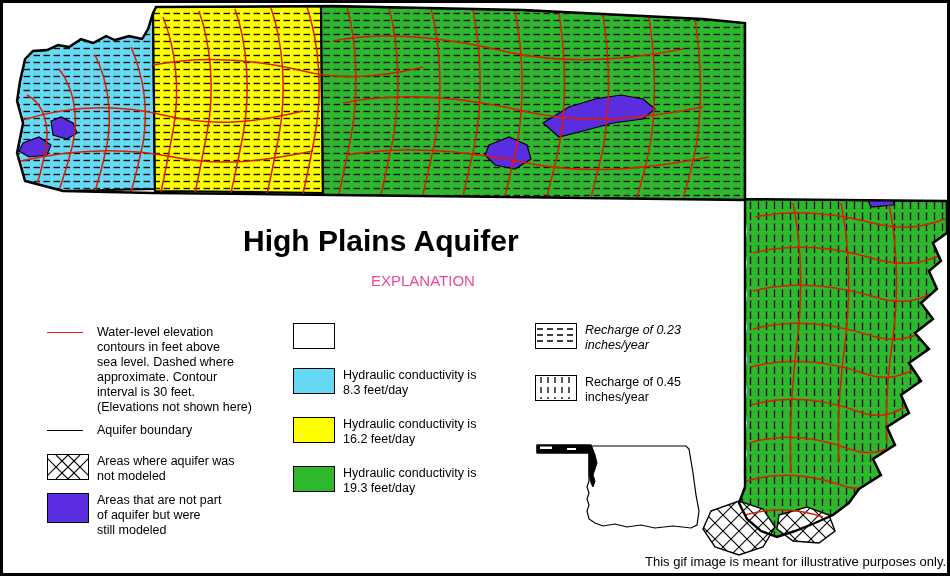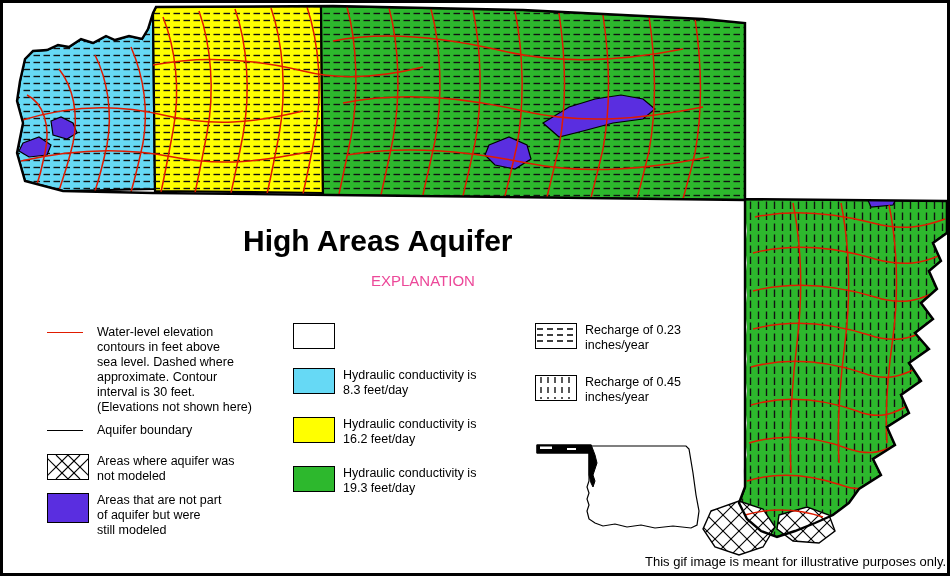--- a/index.html
+++ b/index.html
@@ -236,21 +236,21 @@
                L 112,37 L 126,33 L 139,36 L 145,26 L 150,10 L 153,4 L 330,3 L 520,7
                L 700,16 L 742,20 L 742,196 L 944,198 L 944,230
                L 930,240 L 938,258 L 926,268 L 934,286 L 918,300 L 930,316 L 912,330
                L 926,346 L 906,360 L 918,378 L 898,392 L 906,410 L 884,424 L 892,442
                L 870,456 L 878,472 L 856,486 L 846,500 L 830,512 L 812,520 L 792,528
                L 774,534 L 758,528 L 744,516 L 736,500 L 742,484 L 742,197 L 330,192
                L 150,190 L 60,188 L 22,178 L 14,150 L 20,120 L 14,98 Z" fill="none" stroke="#000000" stroke-width="2.4"></path>
     </svg>
   </div>
 
-  <div id="map-title">High Areas Aquifer</div>
+  <div id="map-title">High Plains Aquifer</div>
   <div id="explanation-heading">EXPLANATION</div>
 
   <div class="legend-col" id="legend-col-1">
 
     <div class="legend-row" style="margin-bottom:8px;">
       <div class="legend-swatch-wrap">
         <div class="sw-line-red"></div>
       </div>
       <div class="legend-text">Water-level elevation
 contours in feet above
@@ -325,21 +325,21 @@
       <div class="legend-swatch-wrap">
         <div class="sw-box" style="background:#2db82d;"></div>
       </div>
       <div class="legend-text">Hydraulic conductivity is
 19.3 feet/day</div>
     </div>
   </div>
 
   <div class="legend-col" id="legend-col-3">
 
-    <div class="legend-row" style="margin-bottom:22px;">
+    <div class="legend-row" style="margin-bottom:22px;font-style:italic;">
       <div class="legend-swatch-wrap">
         <div class="sw-recharge">
           <svg width="40" height="24" viewBox="0 0 40 24" xmlns="http://www.w3.org/2000/svg">
             <rect width="40" height="24" fill="#ffffff"></rect>
             <g stroke="#000000" stroke-width="1.3" stroke-dasharray="6 4">
               <line x1="1" y1="5" x2="39" y2="5"></line>
               <line x1="1" y1="11" x2="39" y2="11"></line>
               <line x1="1" y1="17" x2="39" y2="17"></line>
             </g>
           </svg>

